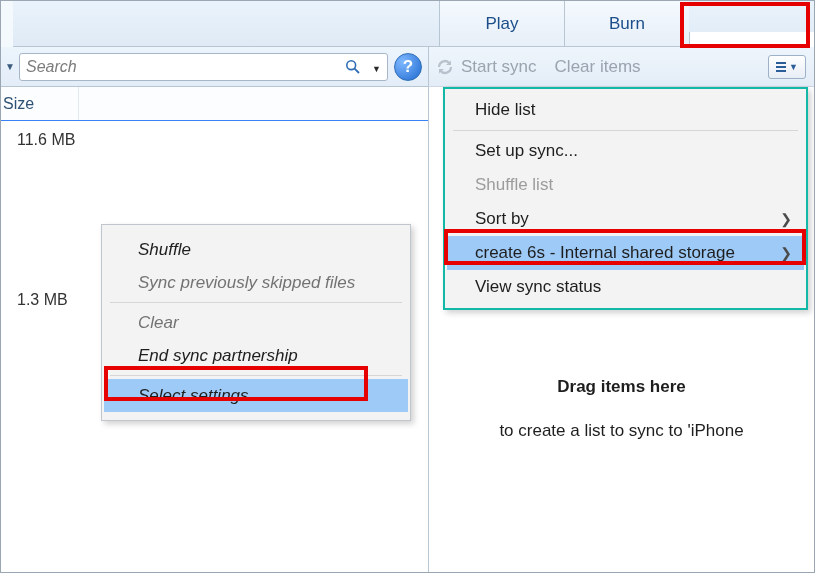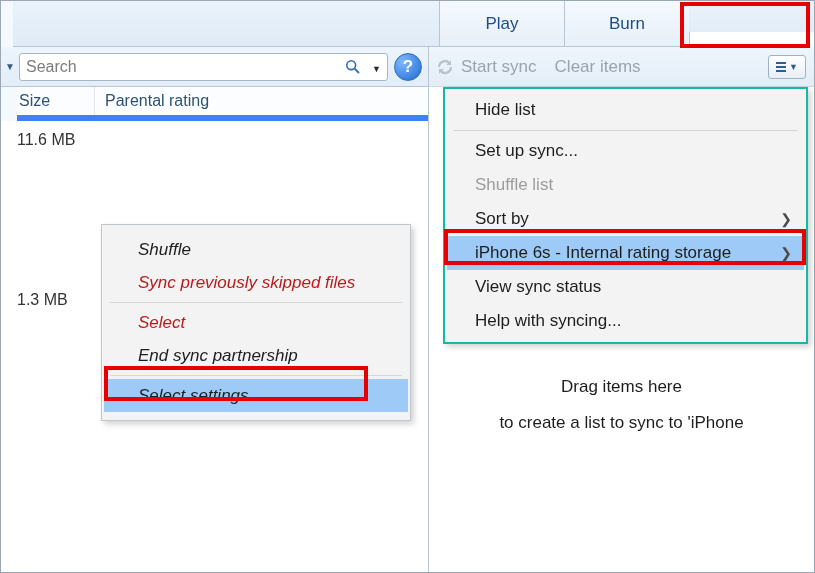--- a/index.html
+++ b/index.html
@@ -36,40 +36,40 @@
     border-bottom:1px solid #b8c5d2;
     display:flex; align-items:center;
   }
   .history-drop {
     width:18px; height:38px; display:flex; align-items:center; justify-content:center;
     color:#3a5b7d; font-size:10px;
   }
   .search-input {
     flex:1; height:28px; background:#fff; border:1px solid #a8b7c7;
     border-radius:3px; display:flex; align-items:center; padding:0 6px;
-    color:#7c7c7c; font-size:16px;
+    color:#7c7c7c; font-style:italic; font-size:16px;
     position:relative;
   }
   .search-mag {
     position:absolute; right:26px; top:5px; width:16px; height:16px;
   }
   .search-drop {
     position:absolute; right:6px; top:10px; font-size:9px; color:#2a2a2a;
   }
   .help-btn {
     width:28px; height:28px; margin:0 6px; border-radius:50%;
     background: radial-gradient(circle at 30% 30%, #7fb8ff, #1e6ad0);
     color:#fff; display:flex; align-items:center; justify-content:center;
     font-weight:bold; font-size:17px; border:1px solid #2f6fb5;
   }
 
   
   .colheaders {
-    position:absolute; top:86px; left:16px; width:427px; height:34px;
-    background:#fbfdff; border-bottom:6px solid #3b82f6;
+    position:absolute; top:86px; left:0; width:427px; height:34px;
+    background:#fbfdff; border-bottom:1px solid #3b82f6;
     display:flex; align-items:center; color:#2f5274; font-size:16px;
   }
   .col-size { width:78px; padding-left:2px; border-right:1px solid #e1e8f0; height:100%; display:flex; align-items:center;}
   .col-rating { flex:1; padding-left:10px; height:100%; display:flex; align-items:center;}
 
   
   .rows {
     position:absolute; top:120px; left:0; width:427px; bottom:0;
     background:#fff;
   }
@@ -101,21 +101,21 @@
   }
   .listopts .bars { display:flex; flex-direction:column; gap:2px;}
   .listopts .bars span { width:10px; height:2px; background:#2b5d98; display:block;}
   .listopts .chev { font-size:9px; color:#2b5d98; }
 
   .dropzone {
     position:absolute; top:330px; left:0; right:0;
     text-align:center; color:#1e1e1e; font-size:17px;
     padding:0 30px;
   }
-  .dropzone .title { font-weight:400; margin-bottom:16px; }
+  .dropzone .title { font-weight:700; margin-bottom:24px; }
 
   
   .menu-right {
     position:absolute; top:86px; left:442px; width:365px;
     background:#f3f3f3; border:2px solid #14b8a6;
     box-shadow:3px 3px 6px rgba(0,0,0,.18);
     padding:4px 2px;
   }
   .menu-right .mi {
     height:34px; display:flex; align-items:center;
@@ -135,21 +135,21 @@
     position:absolute; top:223px; left:100px; width:310px;
     background:#f3f3f3; border:1px solid #bfc6cd;
     box-shadow:3px 3px 6px rgba(0,0,0,.18);
     padding:8px 2px;
     font-style:italic;
   }
   .menu-left .mi {
     height:33px; display:flex; align-items:center;
     padding:0 14px 0 34px; font-size:17px; color:#1e1e1e;
   }
-  .menu-left .mi.disabled { color:#b91c1c; }
+  .menu-left .mi.disabled { color:#737373; }
   .menu-left .mi.highlight { background:#9ecaf7; }
   .menu-left .sep { height:1px; background:#d6d6d6; margin:3px 6px; }
 
   
   .ro-sync { top:1px; left:679px; width:130px; height:46px; }
   .ro-device { top:228px; left:443px; width:362px; height:36px; }
   .ro-settings { top:365px; left:103px; width:264px; height:35px; }
 
   svg { display:block; }
 </style>
@@ -172,21 +172,20 @@
           <line x1="9.6" y1="9.6" x2="14" y2="14" stroke="#2e6db5" stroke-width="1.8"></line>
         </svg>
     </span>
     <span class="search-drop">▼</span>
   </div>
   <div class="help-btn">?</div>
 </div>
 
 <div class="colheaders">
   <div class="col-size">Size</div>
-  <div class="col-rating">Parental rating</div>
 </div>
 
 <div class="rows">
   <div class="row band1">
     <div class="sizecell">11.6 MB</div>
   </div>
   <div class="row band2">
     <div class="sizecell">1.3 MB</div>
   </div>
 </div>
@@ -221,32 +220,31 @@
 <div class="menu-right">
   <div class="mi">Hide list</div>
   <div class="sep"></div>
   <div class="mi">Set up sync...</div>
   <div class="mi disabled">Shuffle list</div>
   <div class="mi">
     <span>Sort by</span>
     <span class="sub">❯</span>
   </div>
   <div class="mi highlight">
-    <span>iPhone 6s - Internal rating storage</span>
+    <span>create 6s - Internal shared storage</span>
     <span class="sub">❯</span>
   </div>
   <div class="mi">View sync status</div>
-  <div class="mi">Help with syncing...</div>
 </div>
 
 <div class="menu-left">
   <div class="mi">Shuffle</div>
   <div class="mi disabled">Sync previously skipped files</div>
   <div class="sep"></div>
-  <div class="mi disabled">Select</div>
+  <div class="mi disabled">Clear</div>
   <div class="mi">End sync partnership</div>
   <div class="sep"></div>
   <div class="mi highlight">Select settings...</div>
 </div>
 
 <div class="red-outline ro-sync"></div>
 <div class="red-outline ro-device"></div>
 <div class="red-outline ro-settings"></div>
 
 </body></html>

